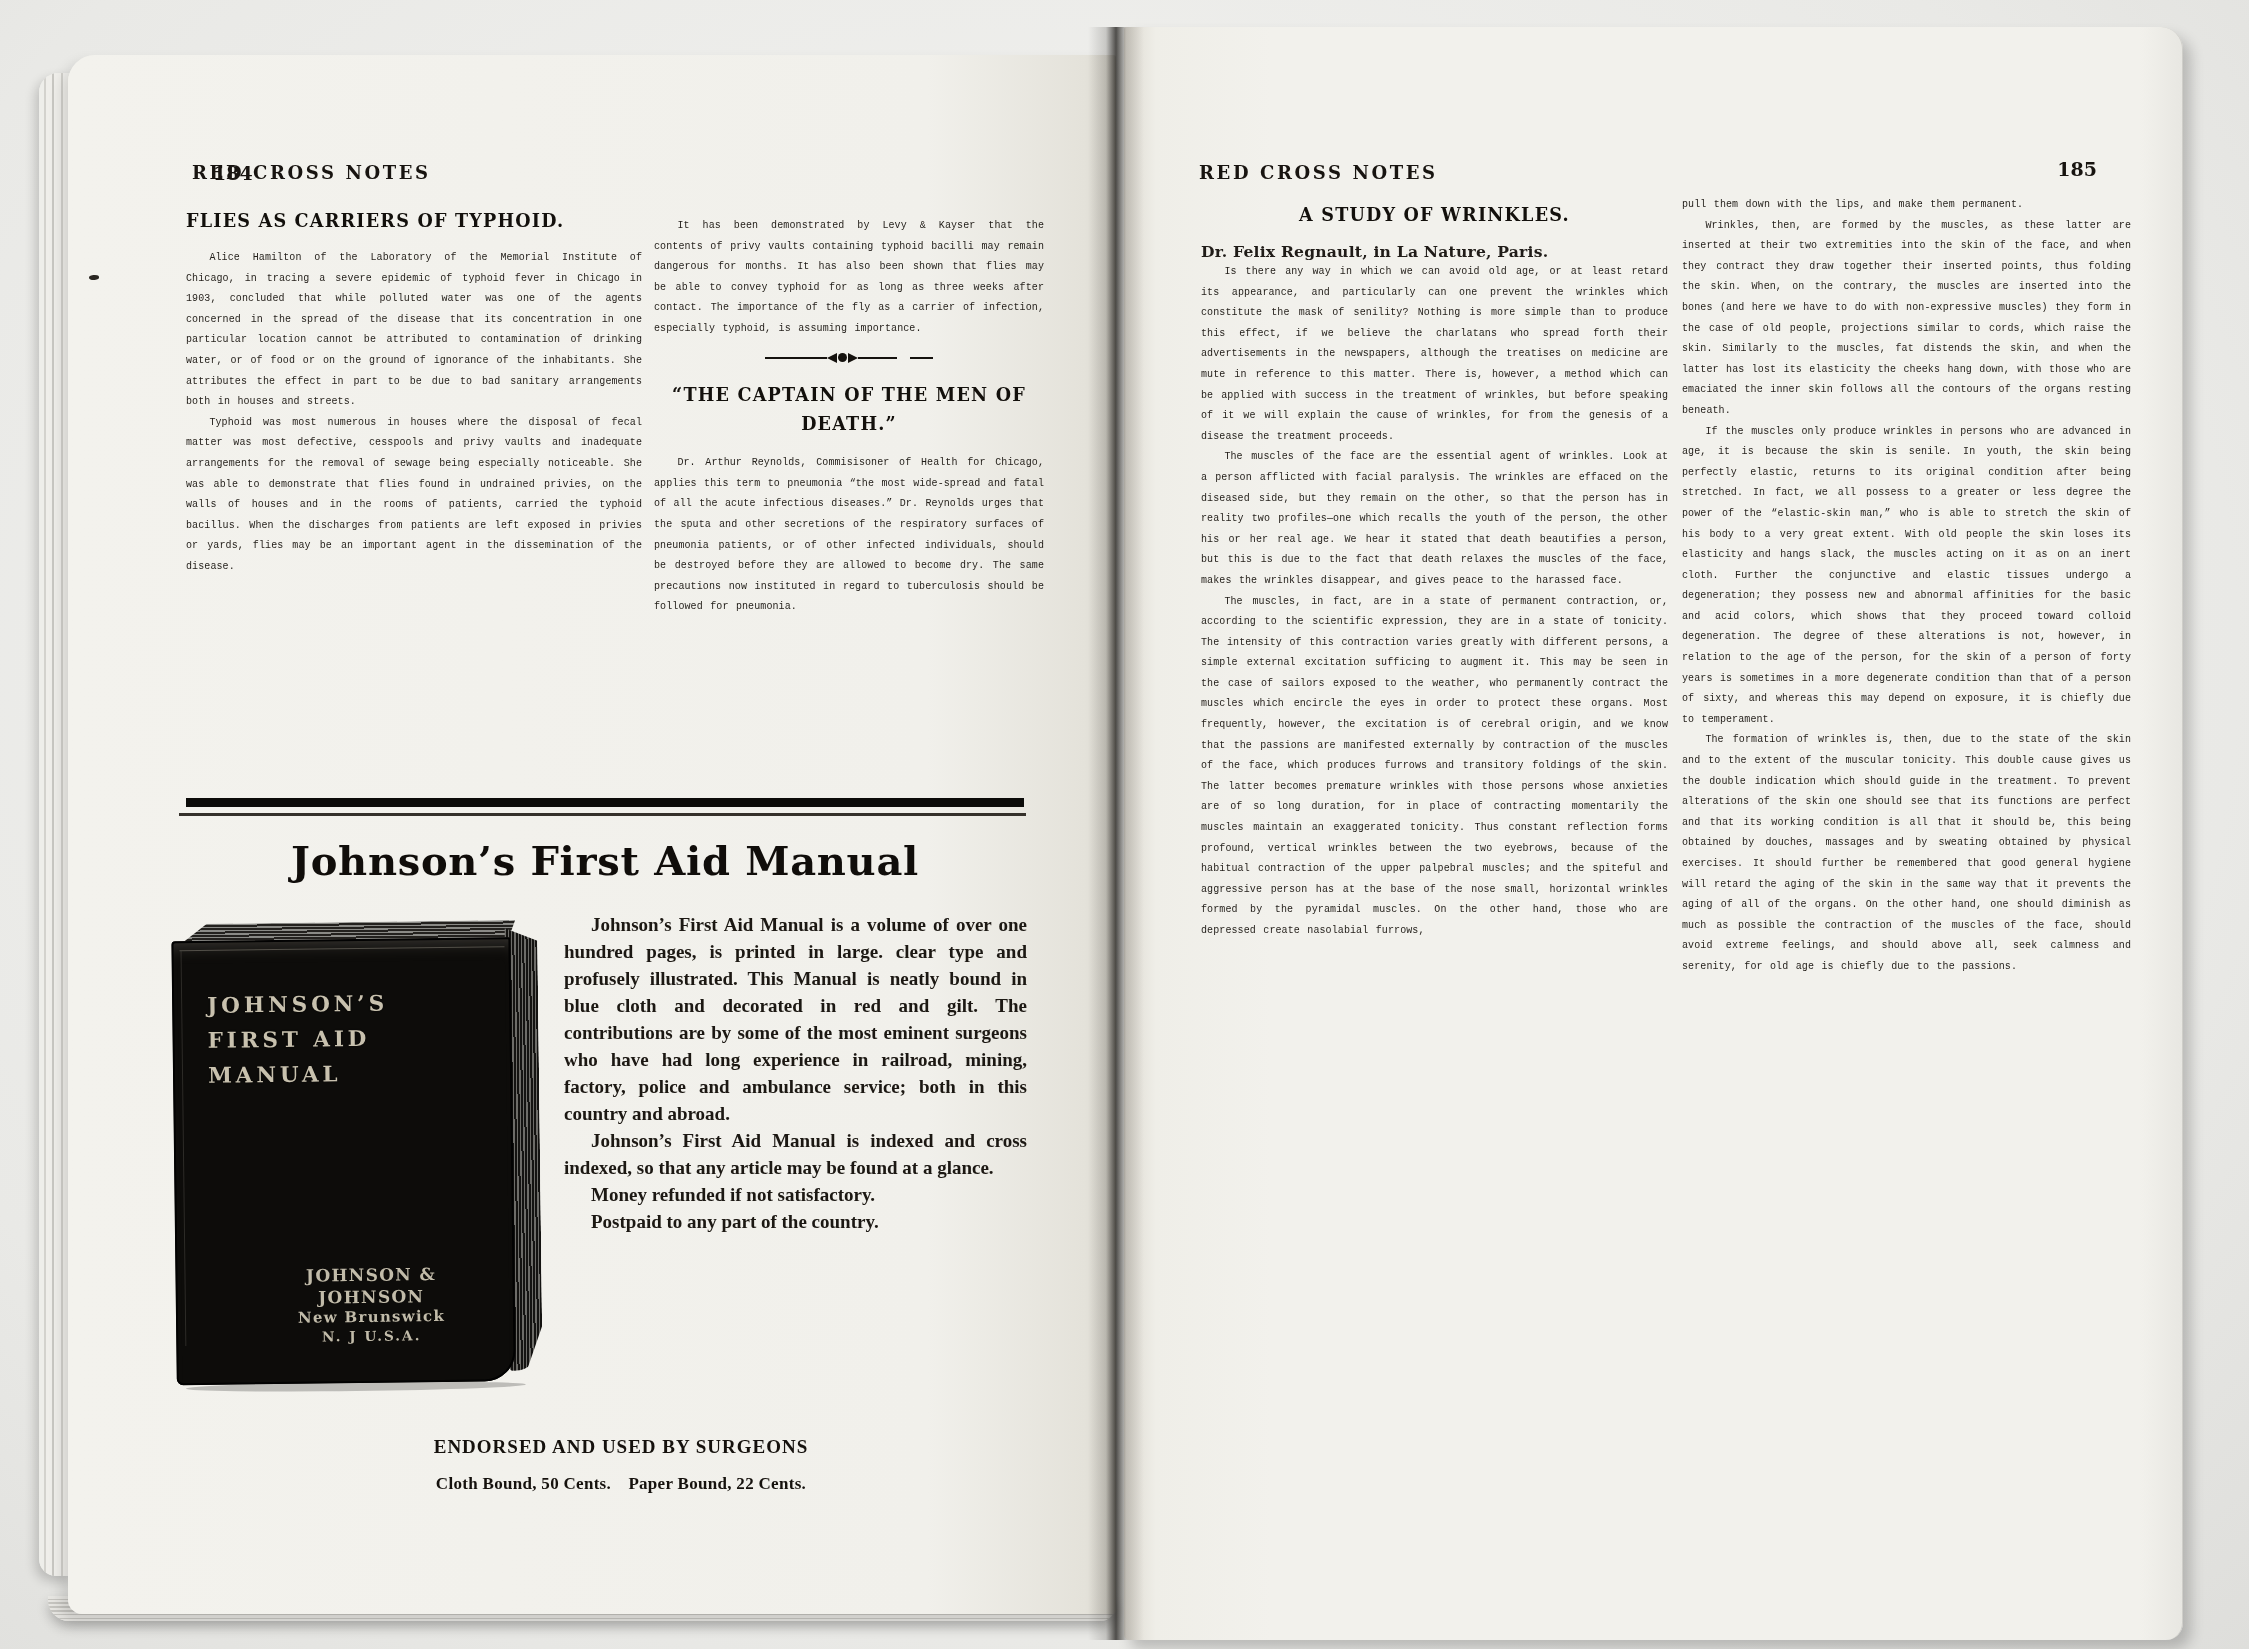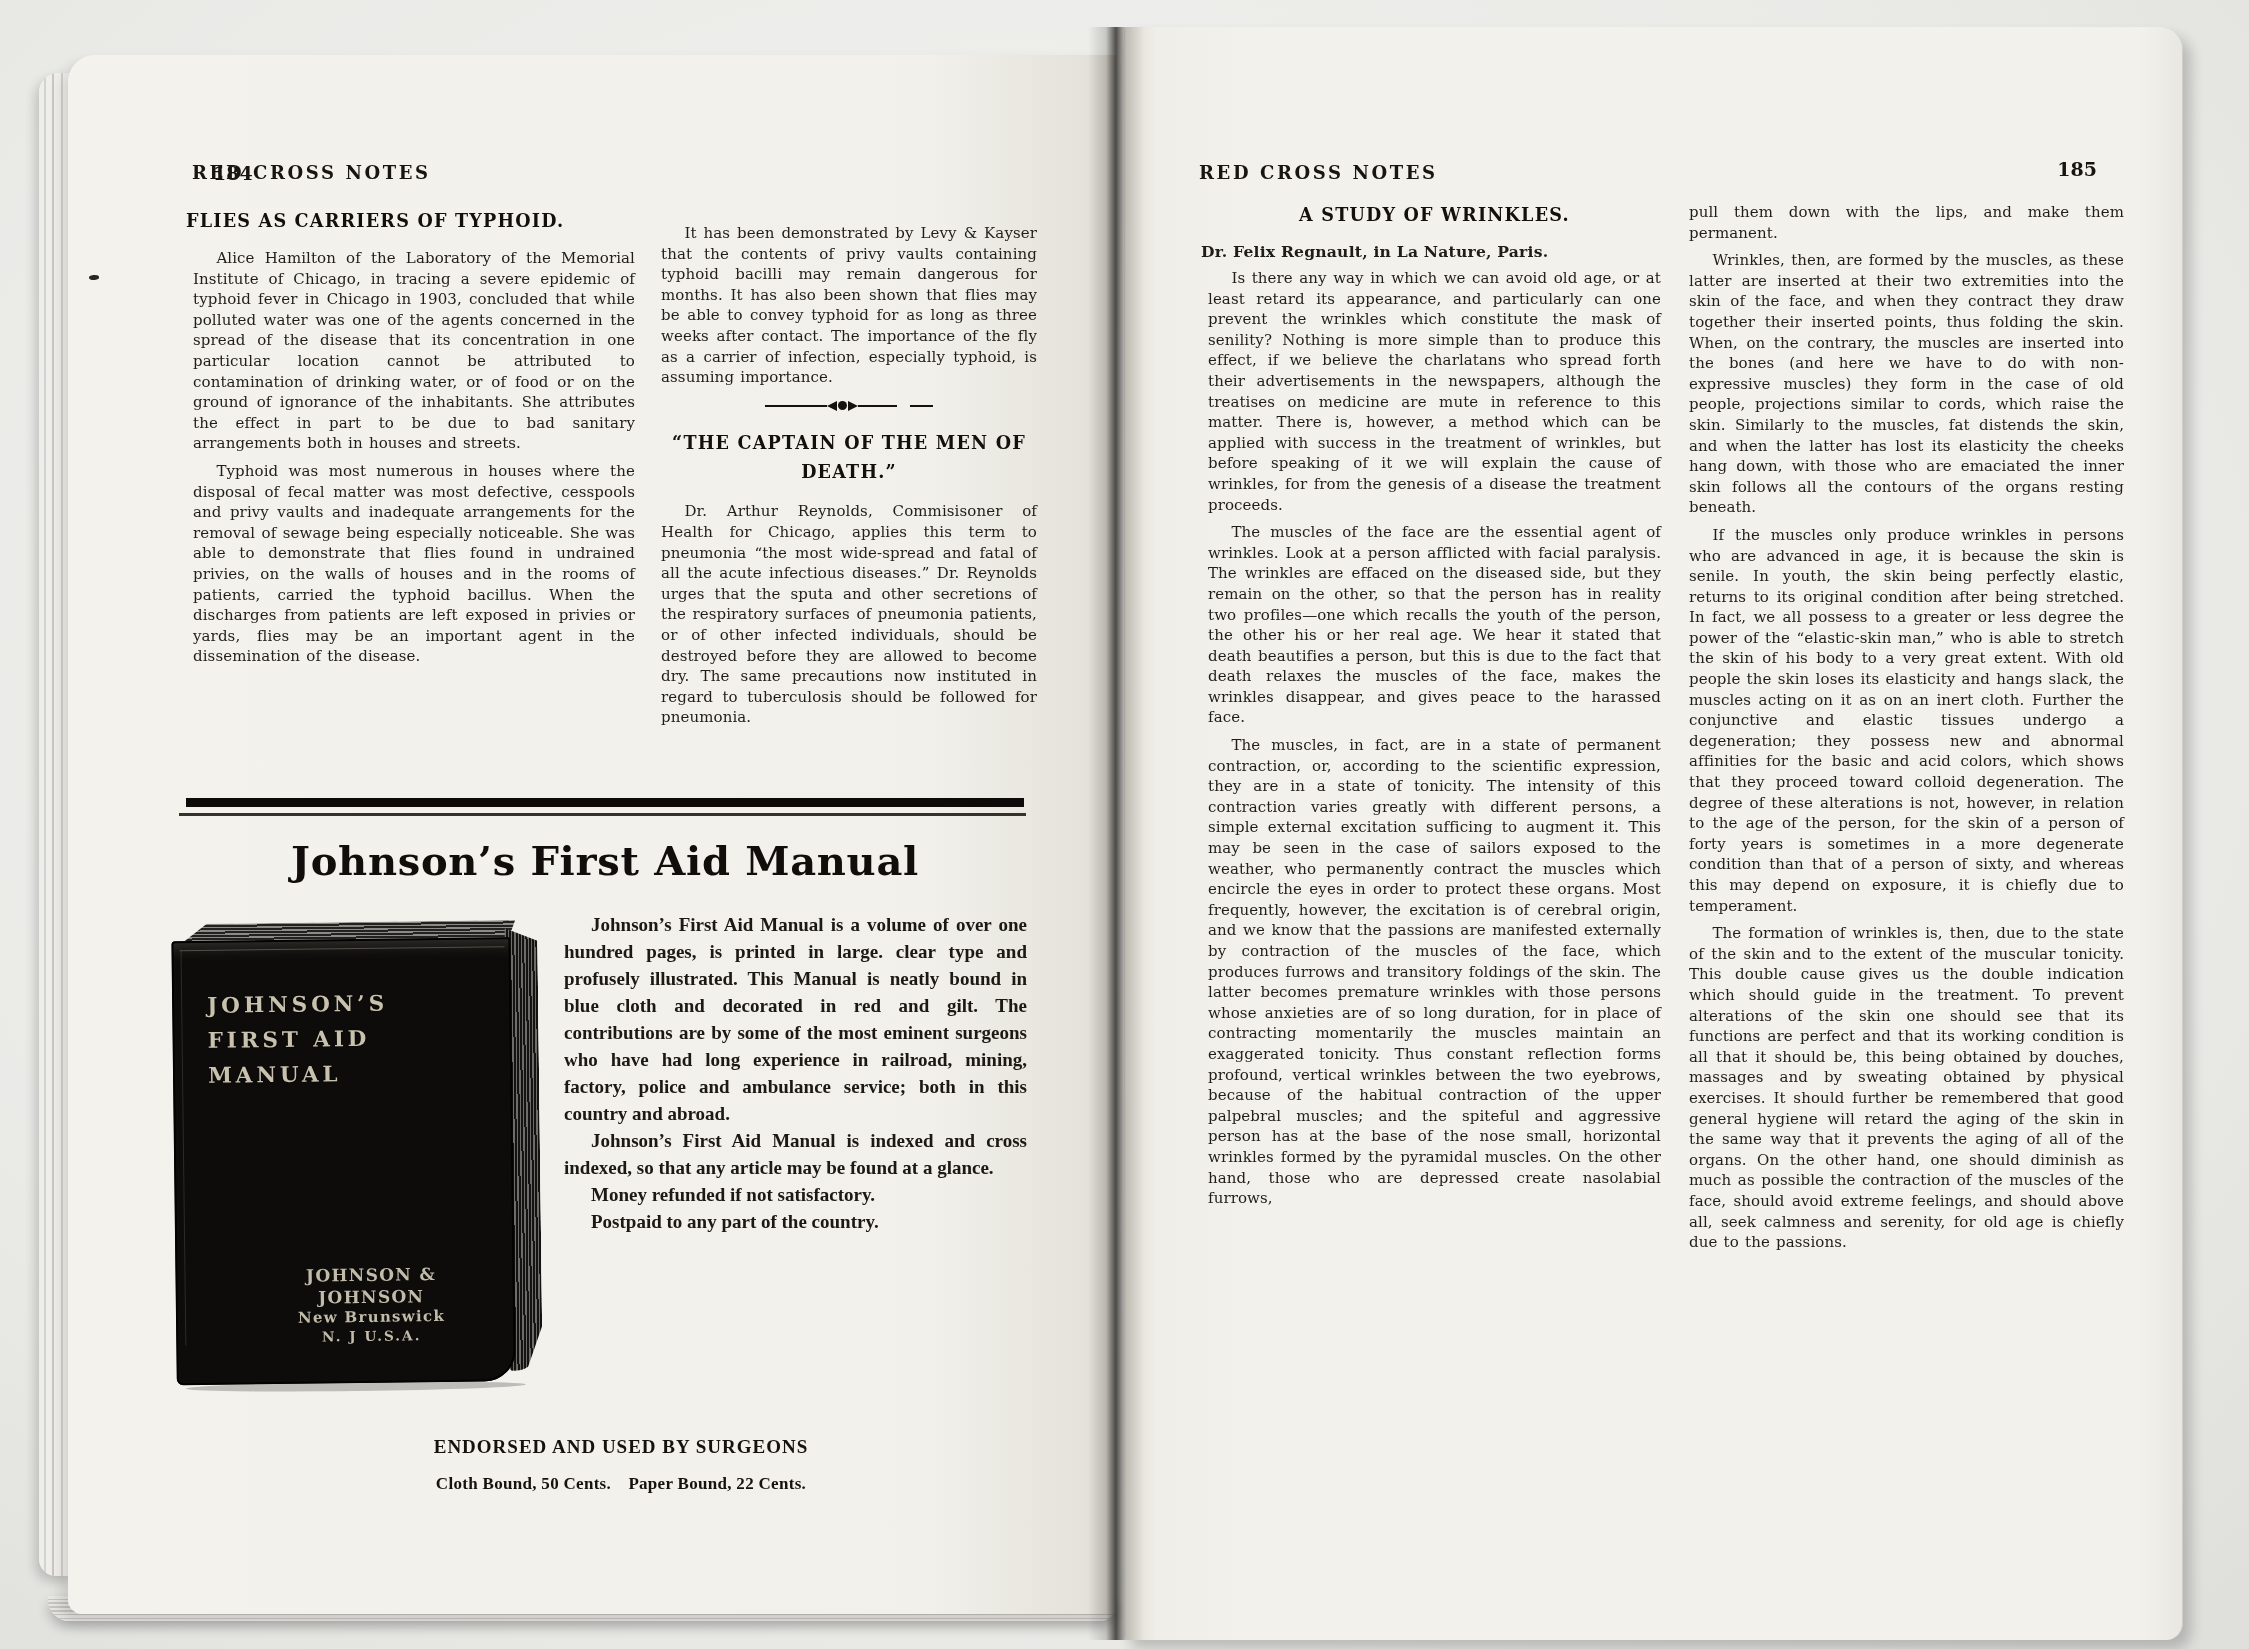--- a/index.html
+++ b/index.html
@@ -60,23 +60,24 @@
 
   
   .running-head {
     position: absolute; font-weight: bold; font-size: 18px; letter-spacing: 2.6px;
     text-align: left; color: #181410;
   }
   .page-num { position: absolute; font-weight: bold; font-size: 19px; color: #181410; }
 
   .col { position: absolute; text-align: justify; }
   .bp {
-    margin: 7px; font-size: 15px; line-height: 20.6px;
+    margin: 0; font-size: 10px; line-height: 20.6px;
     text-indent: 23.4px; word-spacing: 1.3px; letter-spacing: 0.1px;
     color: #211d18;
+    font-family: Liberation Mono, monospace;
   }
   .bp.no-indent { text-indent: 0; }
   .art-title {
     margin: 0 0 17px 0; font-size: 17.6px; font-weight: bold;
     letter-spacing: 1.2px; text-align: left; color: #13100c;
   }
   .art-title.center { text-align: center; }
   .art-title.two-line { margin: 17px 0 15.6px 0; line-height: 29px; text-align: center; }
   .byline { margin: 0 0 1px 0; font-weight: bold; font-size: 15.6px; letter-spacing: 0.2px; }
 

